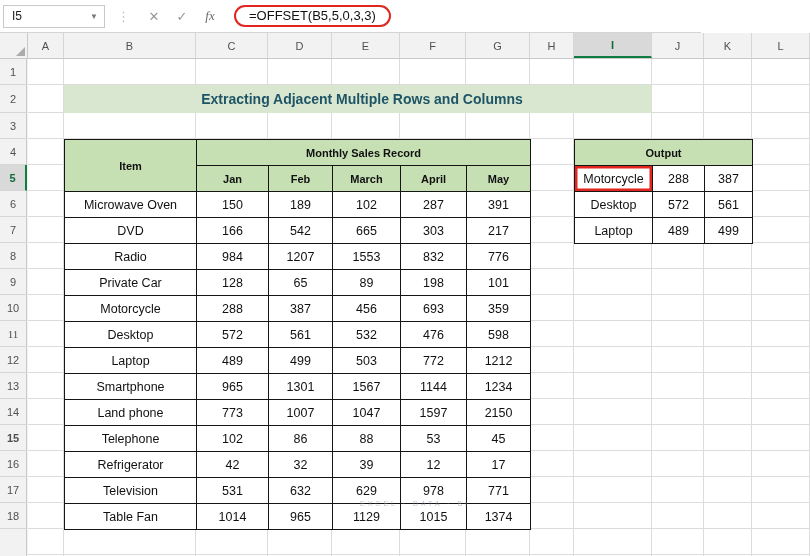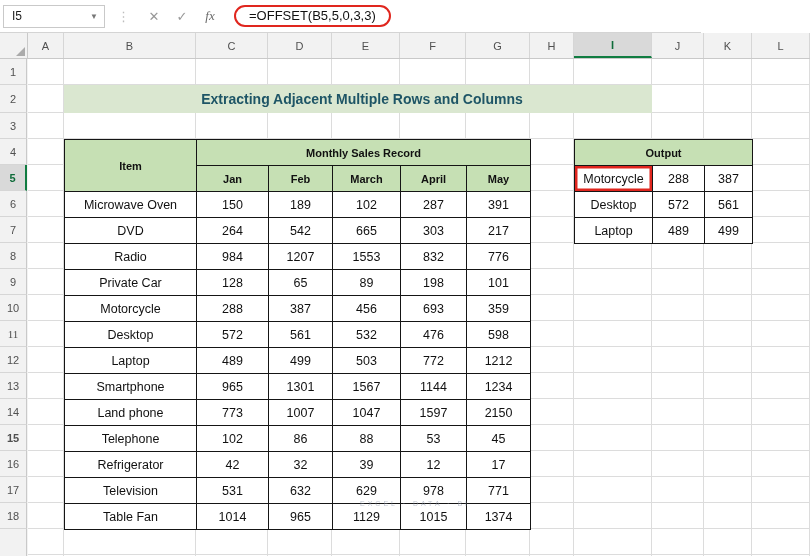--- a/index.html
+++ b/index.html
@@ -187,21 +187,21 @@
         <tr>
           <td>Microwave Oven</td>
           <td>150</td>
           <td>189</td>
           <td>102</td>
           <td>287</td>
           <td>391</td>
         </tr>
         <tr>
           <td>DVD</td>
-          <td>264</td>
+          <td>166</td>
           <td>542</td>
           <td>665</td>
           <td>303</td>
           <td>217</td>
         </tr>
         <tr>
           <td>Radio</td>
           <td>984</td>
           <td>1207</td>
           <td>1553</td>

